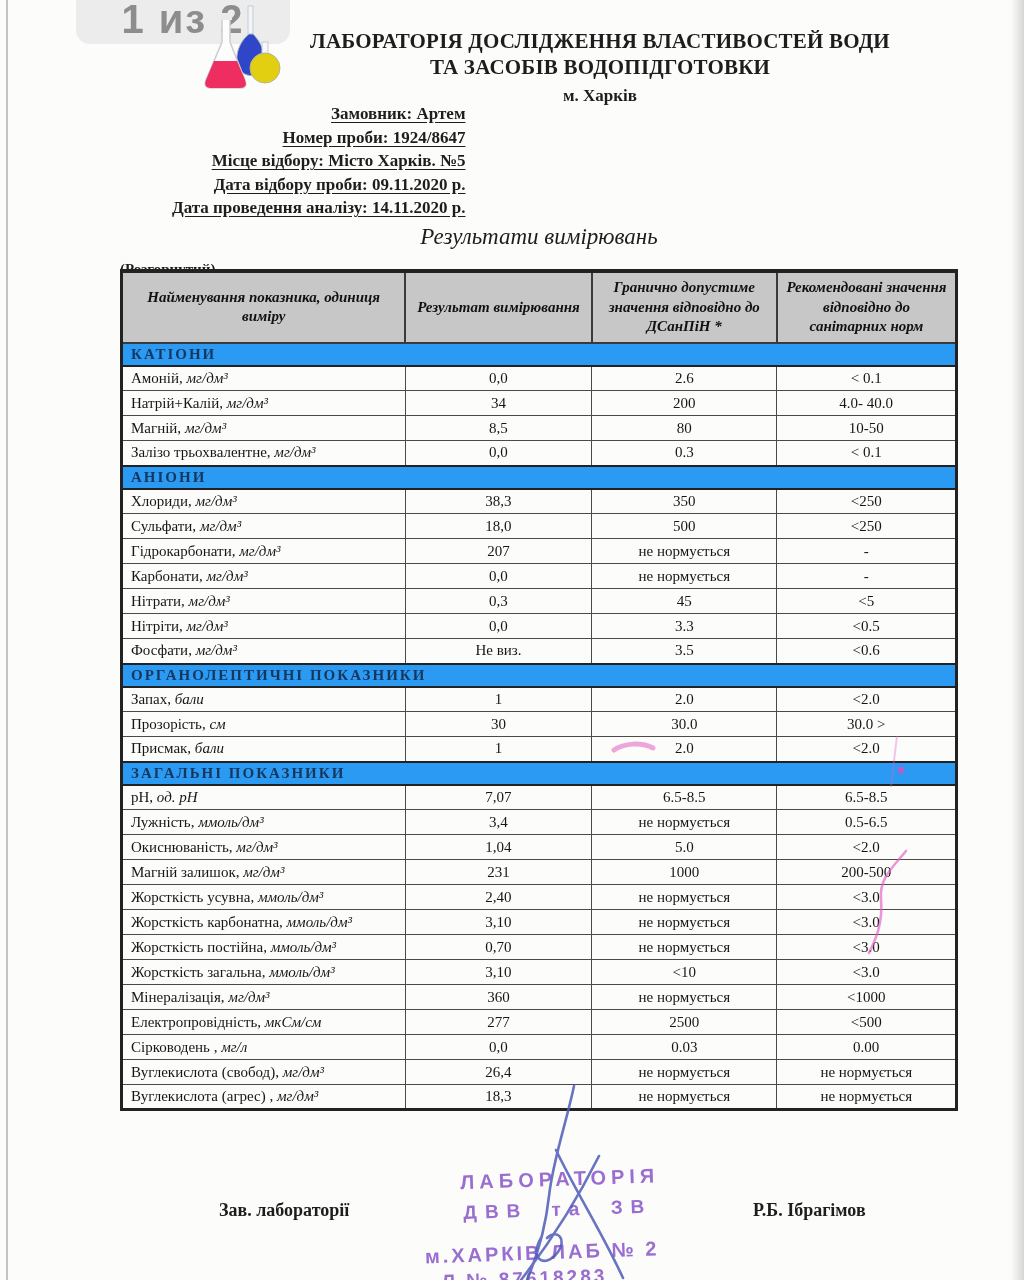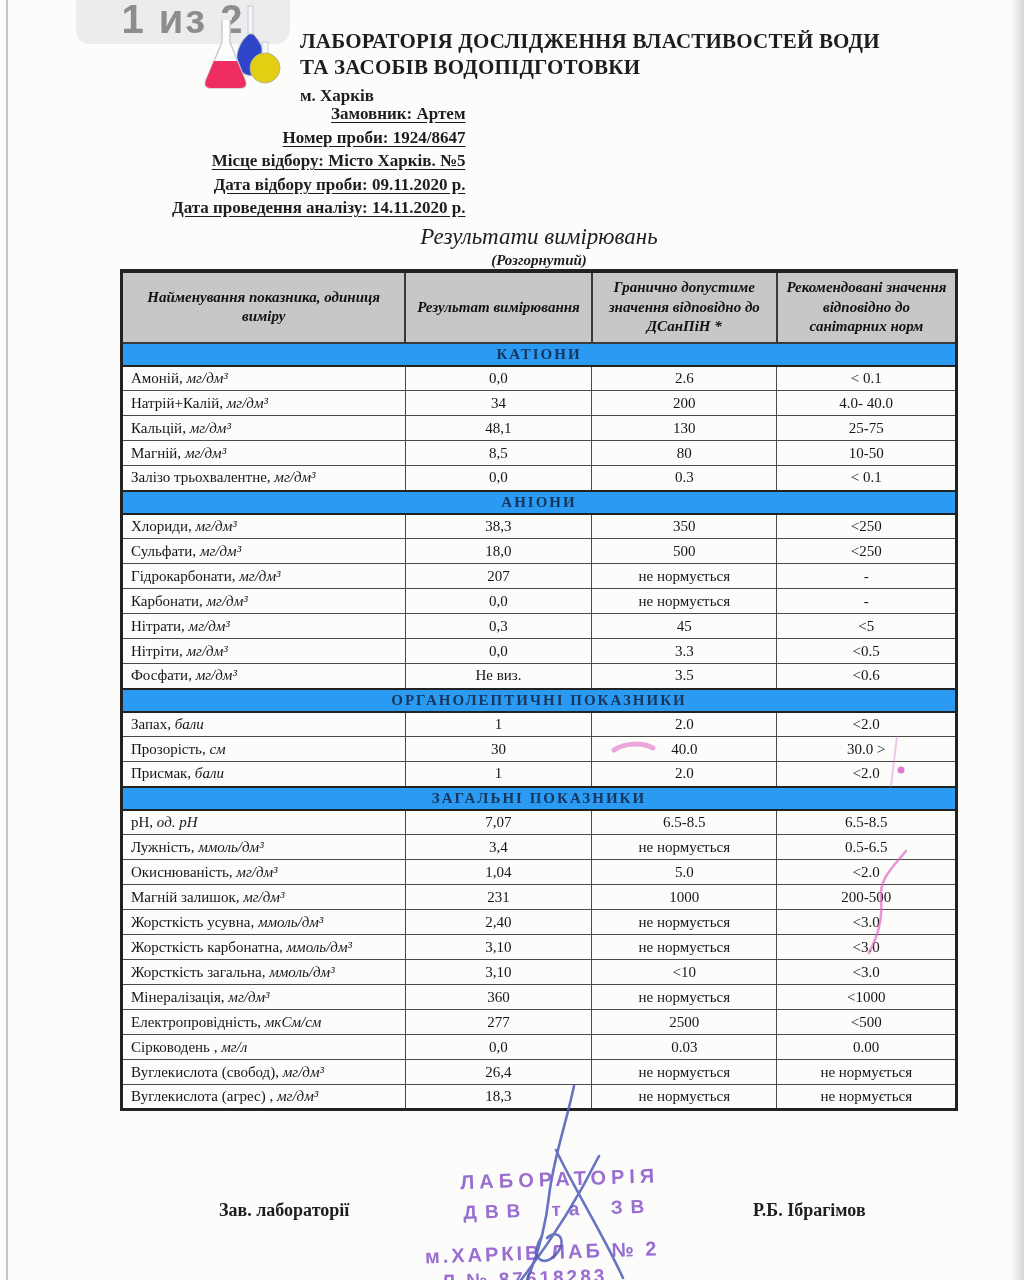--- a/index.html
+++ b/index.html
@@ -15,37 +15,37 @@
   .page-badge {
     position:absolute; left:76px; top:-46px; width:214px; height:90px;
     background:#ececec; border-radius:14px;
     display:flex; align-items:flex-end; justify-content:center; padding-bottom:2px;
     font-family:"Liberation Sans","DejaVu Sans",sans-serif; font-size:40px; font-weight:600;
     color:#8d8d8d; letter-spacing:2px;
   }
 
   .logo { position:absolute; left:192px; top:4px; width:92px; height:95px; }
 
-  .doc-titles { position:absolute; left:300px; top:28px; width:600px; }
+  .doc-titles { position:absolute; left:300px; top:28px; width:600px; text-align:center; }
   .doc-title { font-size:21px; font-weight:bold; letter-spacing:.2px; line-height:1.25; }
   .doc-city  { font-size:17px; font-weight:bold; margin-top:5px; }
 
   .info-block { position:absolute; left:172px; top:102px; }
   .info-line {
     font-size:17px; font-weight:bold; line-height:23.5px;
     text-decoration:underline; text-underline-offset:3px;text-align:right;
   }
 
   .results-title {
     position:absolute; left:120px; top:224px; width:838px; text-align:center;
     font-size:23px; font-weight:normal; font-style:italic;
   }
   .results-subtitle {
-    position:absolute; left:120px; top:252px; width:838px; text-align:center;
-    font-size:15px; font-weight:bold; font-style:italic;
+    position:absolute; left:120px; top:261px; width:838px; 
+    font-size:15px; font-weight:bold; 
   }
 
   table.results {
     position:absolute; left:120px; top:269px; width:838px;
     border-collapse:collapse; border:3px solid #222;
     border-top-width:4px;
     padding-left:44px;
   }
   table.results th {
     background:var(--table_header_bg,#c7c7c7);
@@ -56,21 +56,21 @@
   table.results td {
     border:1px solid #4a4a4a;
     font-size:15px; height:25px; padding:1px 8px; color:#161616;
   }
   td.c-name { text-align:left; }
   td.c-center { text-align:center; }
   .unit { font-style:italic; }
   tr.section-row td {
     background:var(--section_header_bg,#2b9af3);
     border-top:2px solid #222; border-bottom:2px solid #222;
-    text-align:center; font-weight:bold; color:#17365c;
+    text-align:left; font-weight:bold; color:#17365c;
     letter-spacing:2px; font-size:15px; height:23px;
   }
 
   .footer-left  { position:absolute; left:219px; top:1200px; font-size:18px; font-weight:bold; }
   .footer-right { position:absolute; left:753px; top:1200px; font-size:18px; font-weight:bold; }
 
   .stamp {
     position:absolute; left:418px; top:1168px; width:270px;
     font-family:"Liberation Sans","DejaVu Sans",sans-serif; font-weight:bold;
     color:var(--stamp_purple,#8550c8); opacity:.82; transform:rotate(-2deg);
@@ -149,26 +149,20 @@
           <td class="c-center">2.6</td>
           <td class="c-center">&lt; 0.1</td>
         </tr>
         <tr>
           <td class="c-name"><span>Натрій+Калій, </span><span class="unit">мг/дм³</span></td>
           <td class="c-center">34</td>
           <td class="c-center">200</td>
           <td class="c-center">4.0- 40.0</td>
         </tr>
         <tr>
-          <td class="c-name"><span>Кальцій, </span><span class="unit">мг/дм³</span></td>
-          <td class="c-center">48,1</td>
-          <td class="c-center">130</td>
-          <td class="c-center">25-75</td>
-        </tr>
-        <tr>
           <td class="c-name"><span>Магній, </span><span class="unit">мг/дм³</span></td>
           <td class="c-center">8,5</td>
           <td class="c-center">80</td>
           <td class="c-center">10-50</td>
         </tr>
         <tr>
           <td class="c-name"><span>Залізо трьохвалентне, </span><span class="unit">мг/дм³</span></td>
           <td class="c-center">0,0</td>
           <td class="c-center">0.3</td>
           <td class="c-center">&lt; 0.1</td>
@@ -223,21 +217,21 @@
         </tr>
         <tr>
           <td class="c-name"><span>Запах, </span><span class="unit">бали</span></td>
           <td class="c-center">1</td>
           <td class="c-center">2.0</td>
           <td class="c-center">&lt;2.0</td>
         </tr>
         <tr>
           <td class="c-name"><span>Прозорість, </span><span class="unit">см</span></td>
           <td class="c-center">30</td>
-          <td class="c-center">40.0</td>
+          <td class="c-center">30.0</td>
           <td class="c-center">30.0 &gt;</td>
         </tr>
         <tr>
           <td class="c-name"><span>Присмак, </span><span class="unit">бали</span></td>
           <td class="c-center">1</td>
           <td class="c-center">2.0</td>
           <td class="c-center">&lt;2.0</td>
         </tr>
         <tr class="section-row">
           <td colspan="4">ЗАГАЛЬНІ ПОКАЗНИКИ</td>
@@ -268,20 +262,26 @@
         </tr>
         <tr>
           <td class="c-name"><span>Жорсткість усувна, </span><span class="unit">ммоль/дм³</span></td>
           <td class="c-center">2,40</td>
           <td class="c-center">не нормується</td>
           <td class="c-center">&lt;3.0</td>
         </tr>
         <tr>
           <td class="c-name"><span>Жорсткість карбонатна, </span><span class="unit">ммоль/дм³</span></td>
           <td class="c-center">3,10</td>
+          <td class="c-center">не нормується</td>
+          <td class="c-center">&lt;3.0</td>
+        </tr>
+        <tr>
+          <td class="c-name"><span>Жорсткість постійна, </span><span class="unit">ммоль/дм³</span></td>
+          <td class="c-center">0,70</td>
           <td class="c-center">не нормується</td>
           <td class="c-center">&lt;3.0</td>
         </tr>
         <tr>
           <td class="c-name"><span>Жорсткість загальна, </span><span class="unit">ммоль/дм³</span></td>
           <td class="c-center">3,10</td>
           <td class="c-center">&lt;10</td>
           <td class="c-center">&lt;3.0</td>
         </tr>
         <tr>

